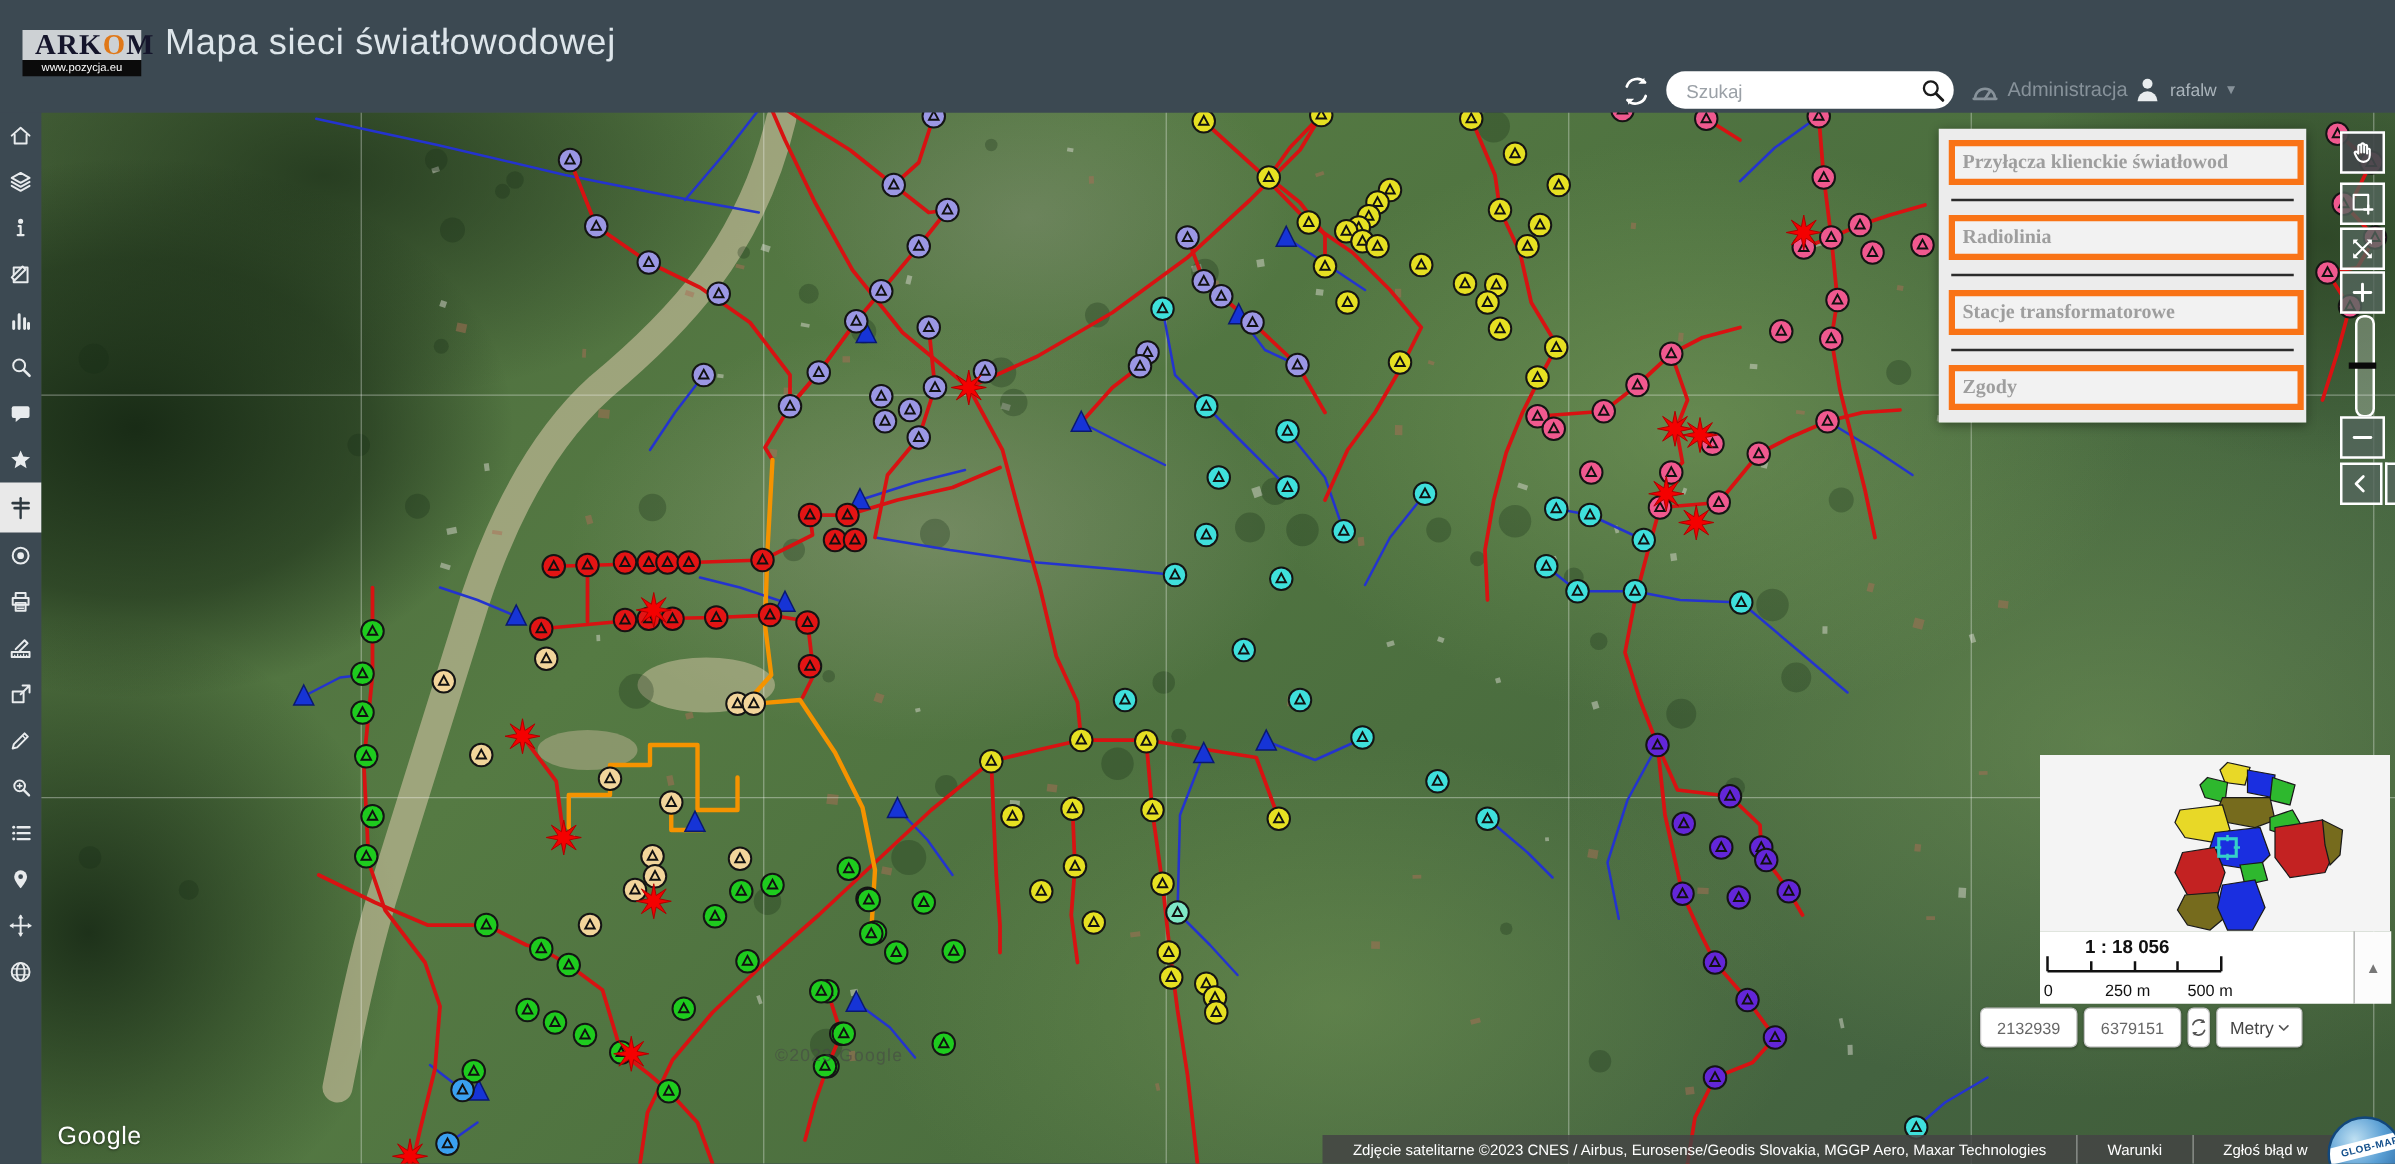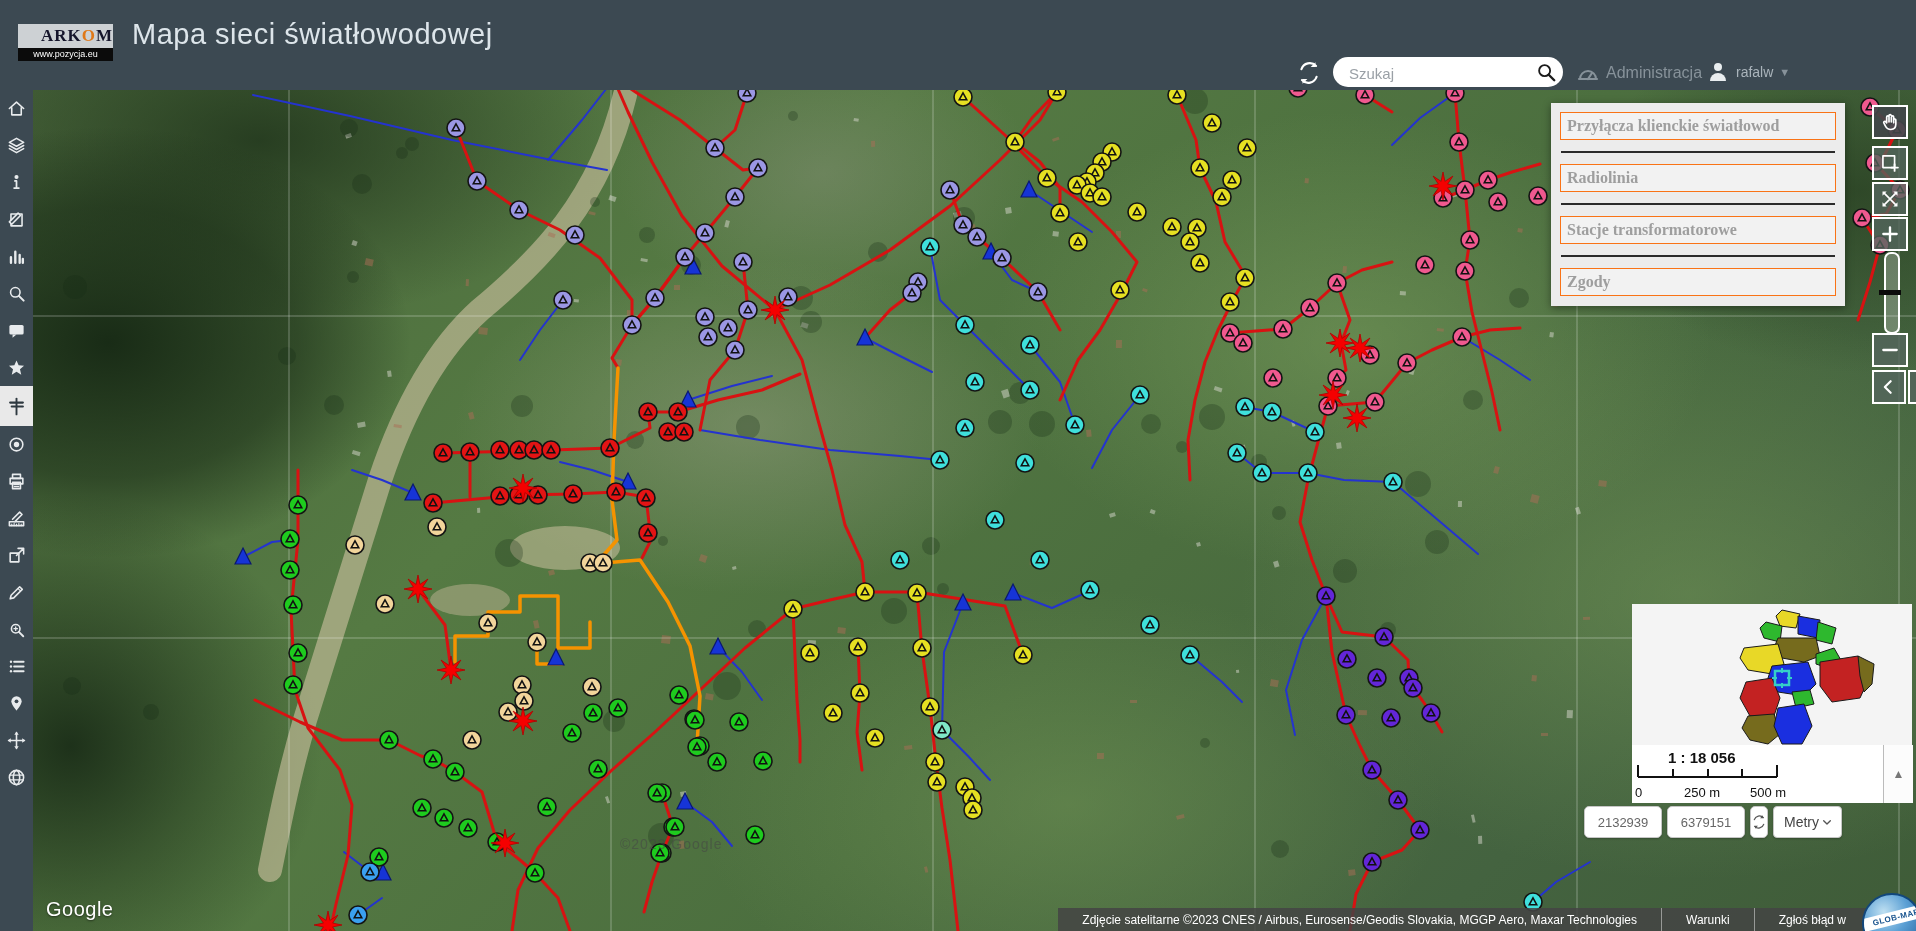--- a/index.html
+++ b/index.html
@@ -22,21 +22,21 @@
   #overlay{position:absolute;inset:0;z-index:1;pointer-events:none;}
   #map-watermark{position:absolute;left:620px;top:836px;z-index:2;color:rgba(70,70,70,.55);
     font-size:14px;letter-spacing:1px;}
   #google-logo{position:absolute;left:46px;top:898px;z-index:6;color:#fff;font-size:20px;
     font-weight:500;letter-spacing:.5px;text-shadow:0 1px 2px rgba(0,0,0,.5);}
 
   
   #header{position:absolute;left:0;top:0;width:1916px;height:90px;background:#3c4952;z-index:20;}
   #logo{position:absolute;left:18px;top:24px;width:95px;height:37px;cursor:pointer;}
   #logo .lg-top{height:24px;background:#cdd1d4;color:#15152b;font-family:"Liberation Serif",serif;
-    font-weight:bold;font-size:17px;text-align:right;letter-spacing:1px;line-height:24px;}
+    font-weight:bold;font-size:23px;text-align:right;letter-spacing:1px;line-height:24px;padding-left:10px;}
   #logo .lg-top .o{color:#e07818;}
   #logo .lg-bot{height:13px;background:#0b0b0b;color:#fff;font-size:9px;text-align:center;line-height:13px;}
   #app-title{position:absolute;left:132px;top:18px;font-size:29px;font-weight:400;color:#dde5ea;letter-spacing:.5px;}
   #hdr-refresh{position:absolute;left:1296px;top:60px;width:26px;height:26px;color:#fff;cursor:pointer;}
   #search-pill{position:absolute;left:1333px;top:57px;width:230px;height:30px;background:#fff;
     border-radius:15px;z-index:21;}
   #search-input{position:absolute;left:14px;top:3px;width:178px;height:24px;border:0;outline:none;
     font-size:15px;color:#333;background:transparent;font-family:"Liberation Sans",sans-serif;}
   #search-input::placeholder{color:#9aa0a6;}
   #search-btn{position:absolute;right:6px;top:4px;width:22px;height:22px;color:#1b1b1b;cursor:pointer;}
@@ -56,21 +56,21 @@
   .sb-item.active{background:#e9e9e9;color:#2e3940;height:40px;}
 
   
   #panel{position:absolute;left:1551px;top:103px;width:294px;z-index:15;box-shadow:0 2px 8px rgba(0,0,0,.4);}
   #panel-hdr{height:45px;background:rgba(8,9,7,.82);display:flex;align-items:center;padding:0 10px;cursor:move;}
   #panel-hdr .ic{width:24px;height:24px;color:#fff;}
   #panel-title{color:#fff;font-size:18px;margin-left:12px;flex:1;}
   #panel-refresh{width:22px;height:22px;color:#fff;cursor:pointer;margin-right:12px;}
   #panel-close{color:#c0392b;font-weight:bold;font-size:15px;cursor:pointer;}
   #panel-body{background:#ececec;padding:9px 8px 10px 8px;}
-  .pf{display:block;width:262px;height:24px;margin:0 auto;background:#f2f2f2;border:1px solid #f97316;
+  .pf{display:block;width:262px;height:24px;margin:0 auto;background:#f2f2f2;border:5px solid #f97316;
     padding:1px 6px;font-family:"Liberation Serif",serif;font-weight:bold;font-size:16px;color:#555;outline:none;}
   .pf::placeholder{color:#9e9e9e;opacity:1;}
   .psep{height:2px;background:#2b2b2b;margin:11px 2px;}
 
   
   #controls{position:absolute;right:0;top:0;z-index:14;}
   .ctl{position:absolute;left:0;width:36px;height:34px;border:2px solid #fff;box-sizing:border-box;
     background:rgba(84,101,93,.8);color:#fff;display:flex;align-items:center;justify-content:center;cursor:pointer;}
   .ctl svg{width:20px;height:20px;}
   .ctl.hand{background:rgba(66,72,74,.92);}

